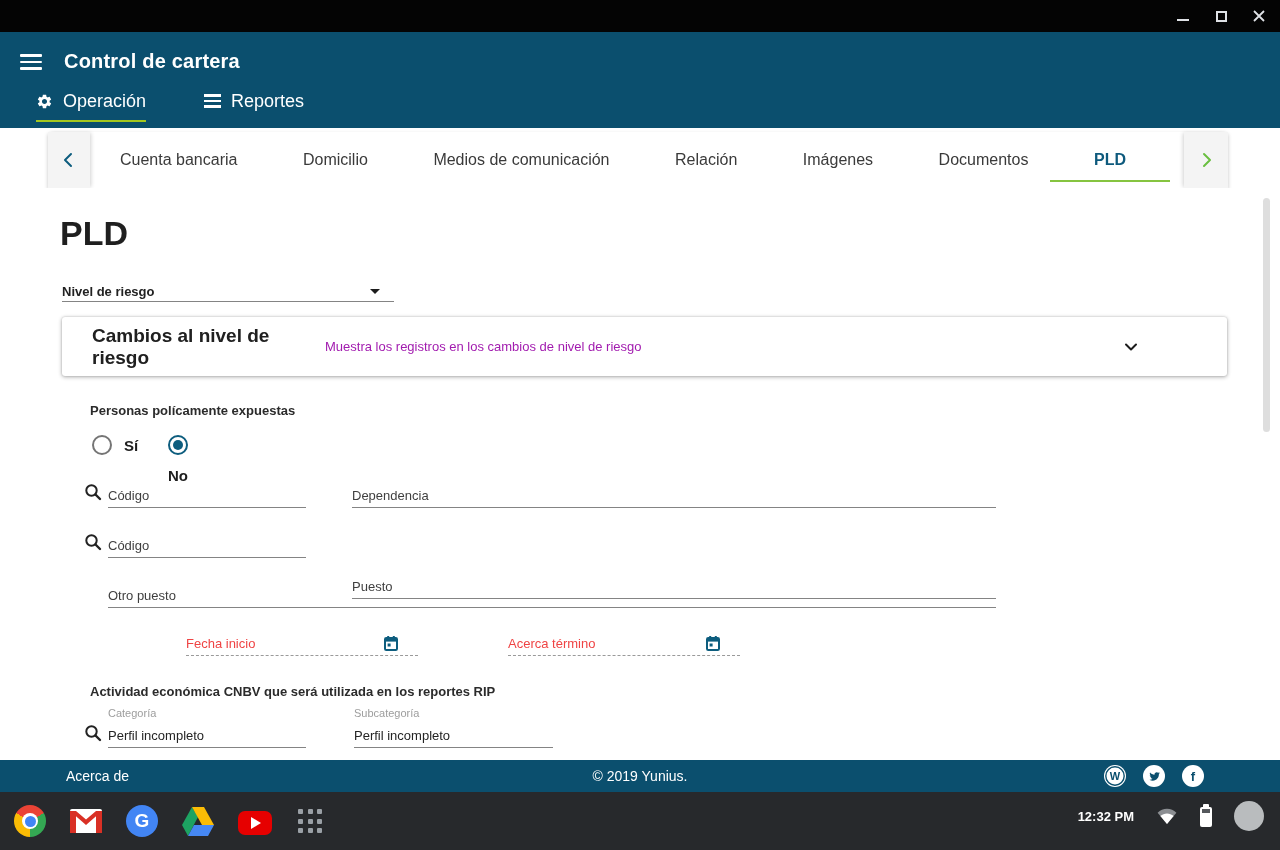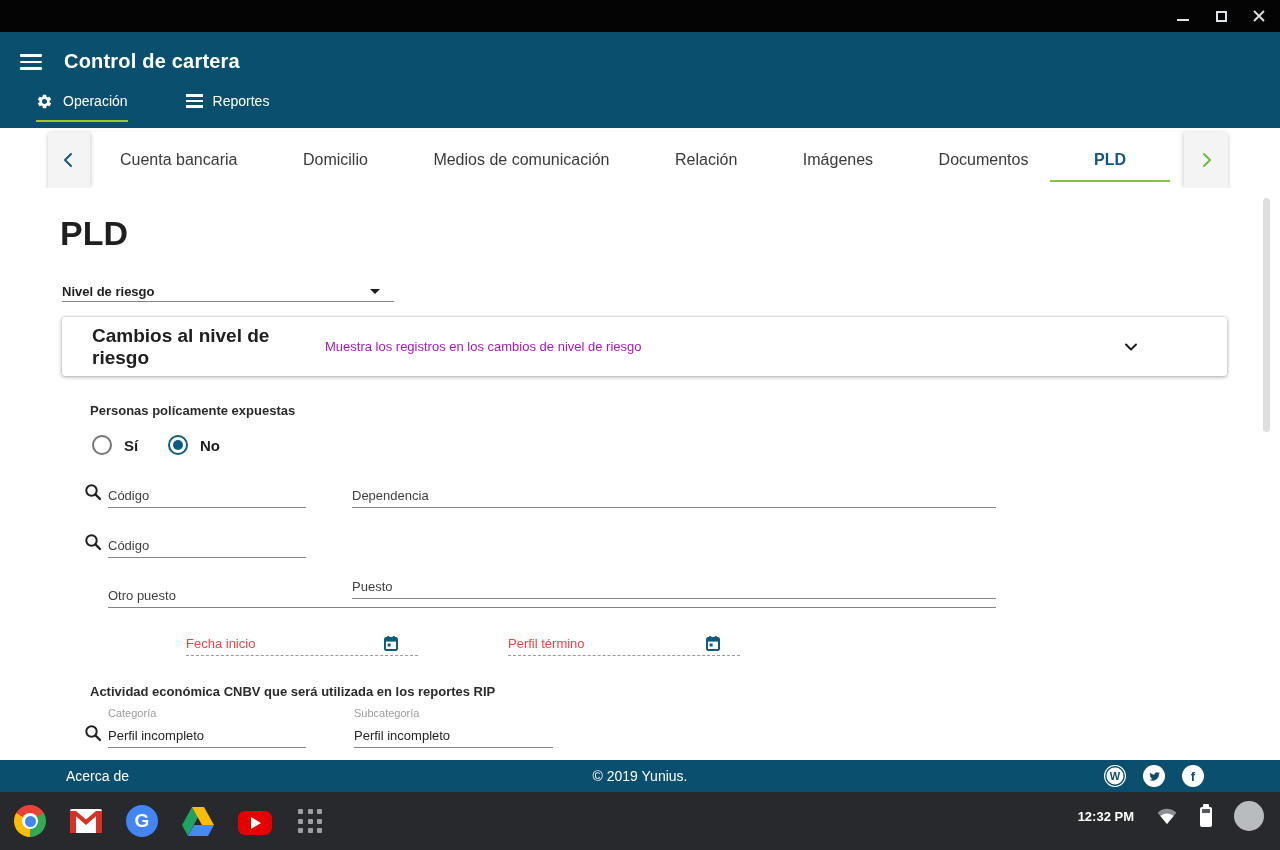--- a/index.html
+++ b/index.html
@@ -14,21 +14,21 @@
   .wc-min i { display:block; width:12px; height:2px; background:#dfe2e6; margin-top:8px; }
   .wc-max i { display:block; width:11px; height:11px; border:2px solid #dfe2e6; }
 
   
   .app-header { position:absolute; top:32px; left:0; width:100%; height:96px; background:#0b4f6e; }
   .app-title-row { position:absolute; top:18px; left:20px; display:flex; align-items:center; }
   .hamburger i { display:block; width:22px; height:2.5px; background:#fff; margin:4px 0; border-radius:1px; }
   .app-title { color:#fff; font-size:20px; font-weight:bold; margin-left:22px; letter-spacing:.2px; }
   .app-nav { position:absolute; left:36px; bottom:0; display:flex; gap:58px; height:40px; }
   .nav-item { position:relative; display:flex; align-items:center; gap:10px; color:#fff;
-    font-size:14px; padding-bottom:14px; }
+    font-size:18px; padding-bottom:14px; }
   .nav-item.active::after { content:""; position:absolute; left:0; right:0; bottom:6px; height:2px; background:#a4c71f; }
   .list-icon i { display:block; width:17px; height:2.5px; background:#fff; margin:3px 0; }
 
   
   .tab-strip { position:absolute; top:132px; left:48px; width:1180px; height:56px; background:#fff;
     box-shadow:0 2px 4px rgba(0,0,0,.22); display:flex; }
   .scroll-btn { width:42px; height:56px; background:#f4f4f4; display:flex; align-items:center;
     justify-content:center; flex:0 0 auto; cursor:pointer; }
   .scroll-btn.left { box-shadow:2px 0 4px -1px rgba(0,0,0,.18); }
   .scroll-btn.right { width:44px; box-shadow:-2px 0 4px -1px rgba(0,0,0,.18); }
@@ -209,21 +209,21 @@
             <path d="M3 5.5 L8 10.5 L13 5.5" stroke="#1c1c1c" stroke-width="2" fill="none" stroke-linecap="round" stroke-linejoin="round"></path>
           </svg>
       </span>
     </div>
 
     <div class="section-label" style="left:90px; top:215px;">Personas polícamente expuestas</div>
     <div class="radio-opt" style="left:92px; top:247px;">
       <span class="rb"></span>
       <label>Sí</label>
     </div>
-    <div class="radio-opt selected" style="left:168px; top:247px;">
+    <div class="radio-opt selected" style="left:168px; top:247px;flex-direction:column;">
       <span class="rb"></span>
       <label>No</label>
     </div>
 
     <span class="icon-abs" style="left:84px; top:295px;">
       <svg width="18" height="18" viewBox="0 0 18 18">
           <circle cx="7.5" cy="7.5" r="5.2" stroke="#222" stroke-width="2" fill="none"></circle>
           <path d="M11.5 11.5 L16 16" stroke="#222" stroke-width="2.4" stroke-linecap="round"></path>
         </svg>
     </span>
@@ -257,21 +257,21 @@
         <svg width="14" height="15" viewBox="0 0 14 15">
             <rect x="3.2" y="0" width="2" height="3" fill="#0d5d7e"></rect>
             <rect x="8.8" y="0" width="2" height="3" fill="#0d5d7e"></rect>
             <rect x="1" y="2" width="12" height="12" rx="1.2" fill="none" stroke="#0d5d7e" stroke-width="2"></rect>
             <rect x="2" y="3" width="10" height="2.6" fill="#0d5d7e"></rect>
             <rect x="3.6" y="7.5" width="3" height="3" fill="#0d5d7e"></rect>
           </svg>
       </span>
     </div>
     <div class="u-field dashed" style="left:508px; top:444px; width:232px; height:24px;">
-      <span class="ph">Perfil término</span>
+      <span class="ph">Acerca término</span>
       <span class="cal-icon">
         <svg width="14" height="15" viewBox="0 0 14 15">
             <rect x="3.2" y="0" width="2" height="3" fill="#0d5d7e"></rect>
             <rect x="8.8" y="0" width="2" height="3" fill="#0d5d7e"></rect>
             <rect x="1" y="2" width="12" height="12" rx="1.2" fill="none" stroke="#0d5d7e" stroke-width="2"></rect>
             <rect x="2" y="3" width="10" height="2.6" fill="#0d5d7e"></rect>
             <rect x="3.6" y="7.5" width="3" height="3" fill="#0d5d7e"></rect>
           </svg>
       </span>
     </div>

